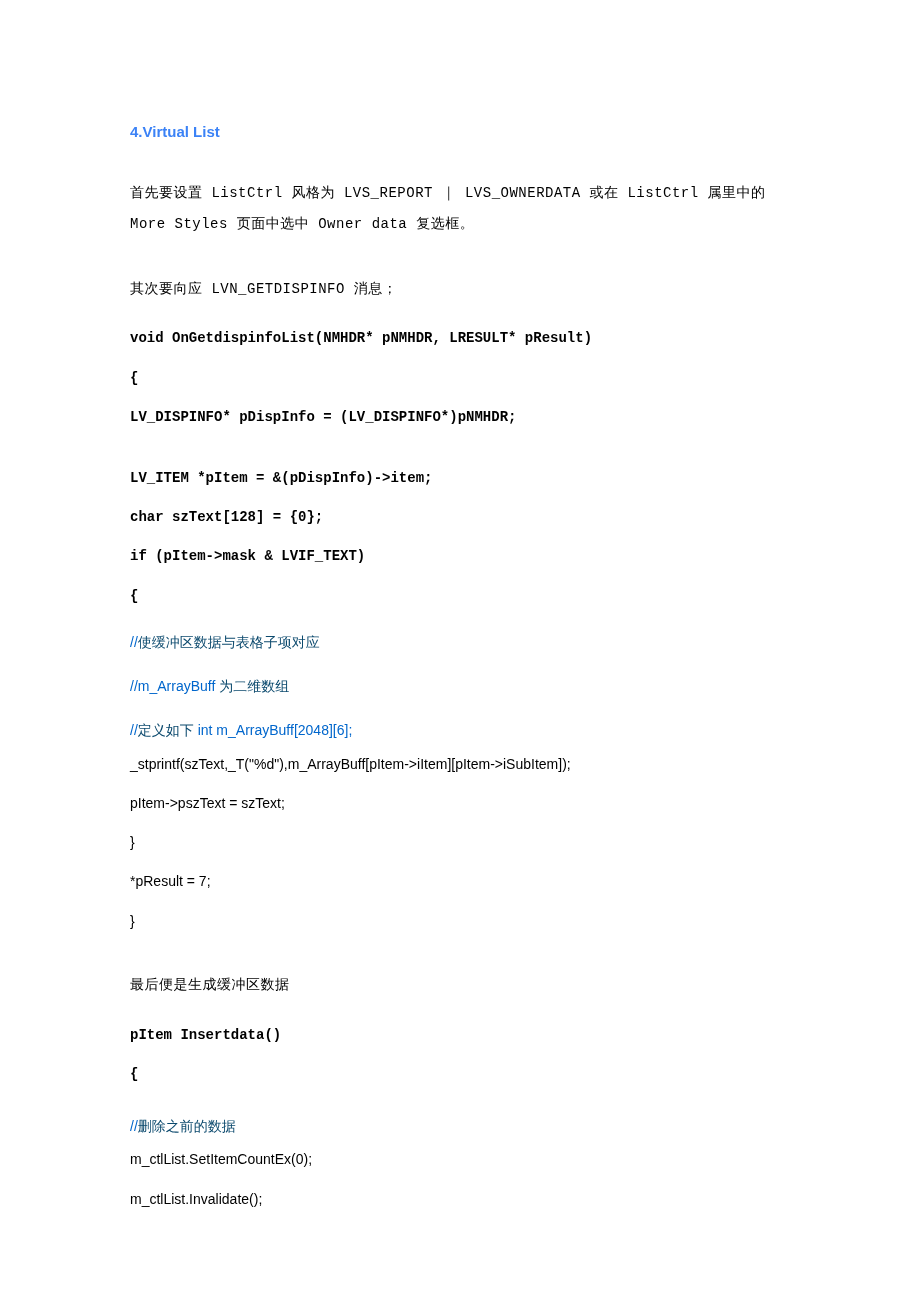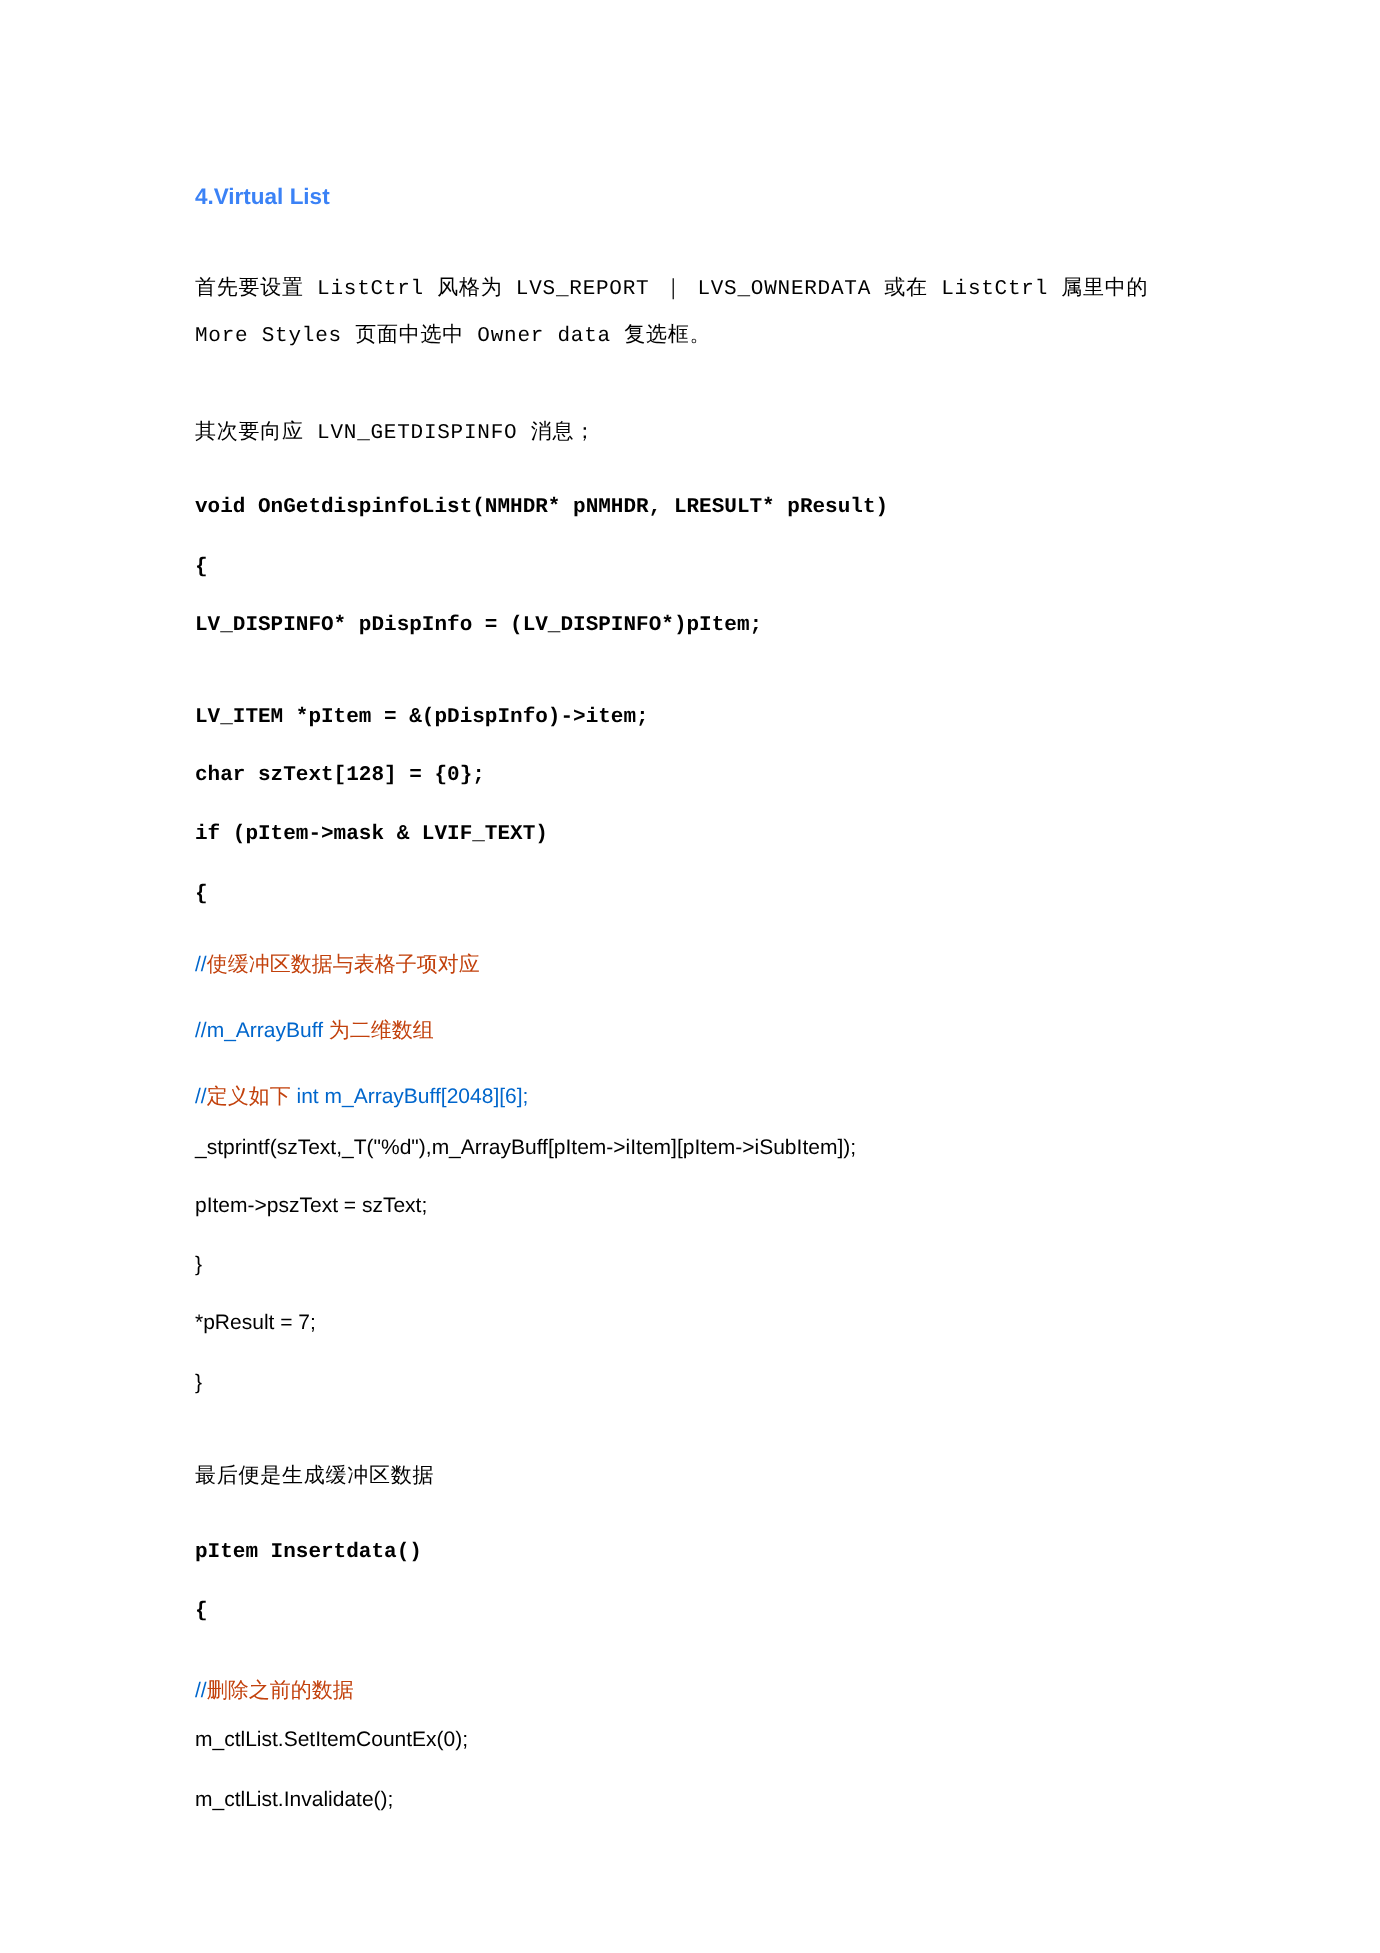--- a/index.html
+++ b/index.html
@@ -45,38 +45,38 @@
       line-height: 1.8;
     }
     .comment-blue {
       font-family: Verdana, Arial, sans-serif;
       font-size: 14px;
       color: #0066cc;
       margin-bottom: 22px;
       margin-top: 22px;
     }
     .comment-teal {
-      color: #c2410c;
+      color: #0c4a6e;
     }
     .block-gap {
       margin-top: 36px;
     }
   </style>
 </head>
 <body>
 
 <div class="heading">4.Virtual List</div>
 
 <div class="para para-mono">首先要设置 ListCtrl 风格为 LVS_REPORT ｜ LVS_OWNERDATA 或在 ListCtrl 属里中的 More Styles 页面中选中 Owner data 复选框。</div>
 
 <div class="para para-mono">其次要向应 LVN_GETDISPINFO 消息；</div>
 
 <div class="code-line">void OnGetdispinfoList(NMHDR* pNMHDR, LRESULT* pResult)</div>
 <div class="code-line">{</div>
-<div class="code-line">LV_DISPINFO* pDispInfo = (LV_DISPINFO*)pItem;</div>
+<div class="code-line">LV_DISPINFO* pDispInfo = (LV_DISPINFO*)pNMHDR;</div>
 <div class="code-line block-gap">LV_ITEM *pItem = &amp;(pDispInfo)-&gt;item;</div>
 <div class="code-line">char szText[128] = {0};</div>
 <div class="code-line">if (pItem-&gt;mask &amp; LVIF_TEXT)</div>
 <div class="code-line">{</div>
 
 <div class="comment-blue">
   <span>//</span><span class="comment-teal">使缓冲区数据与表格子项对应</span>
 </div>
 
 <div class="comment-blue">

